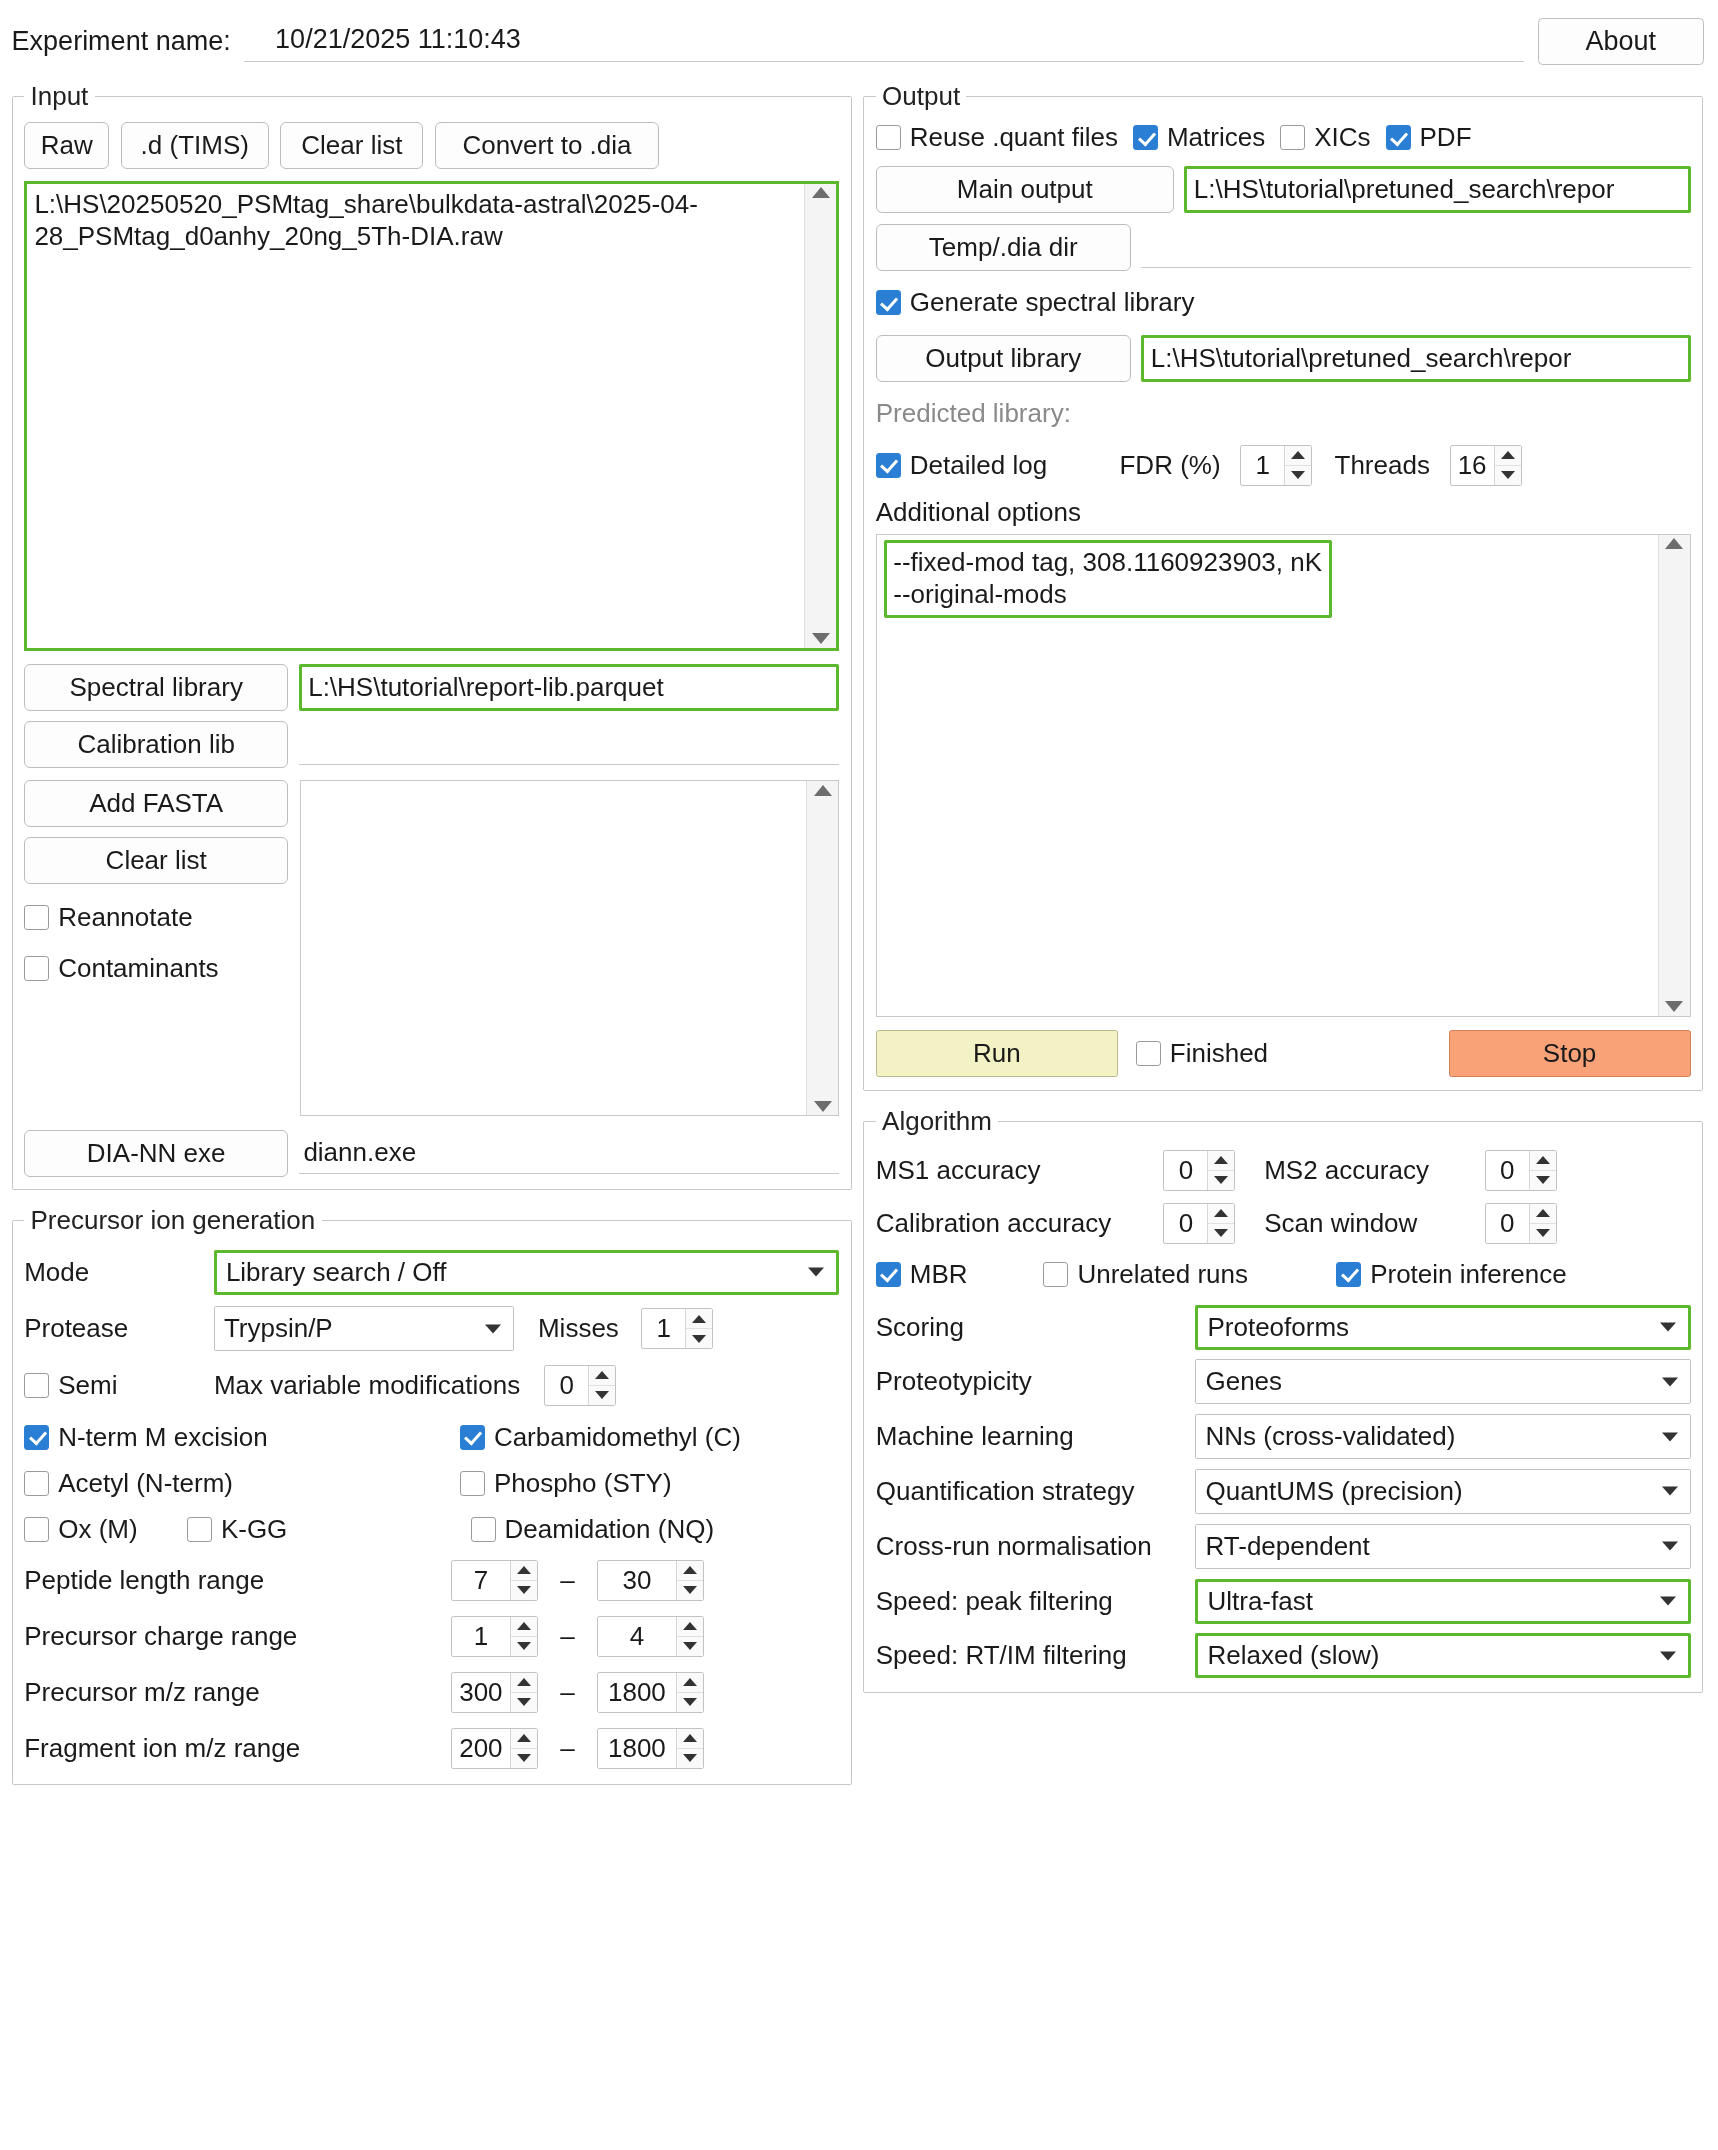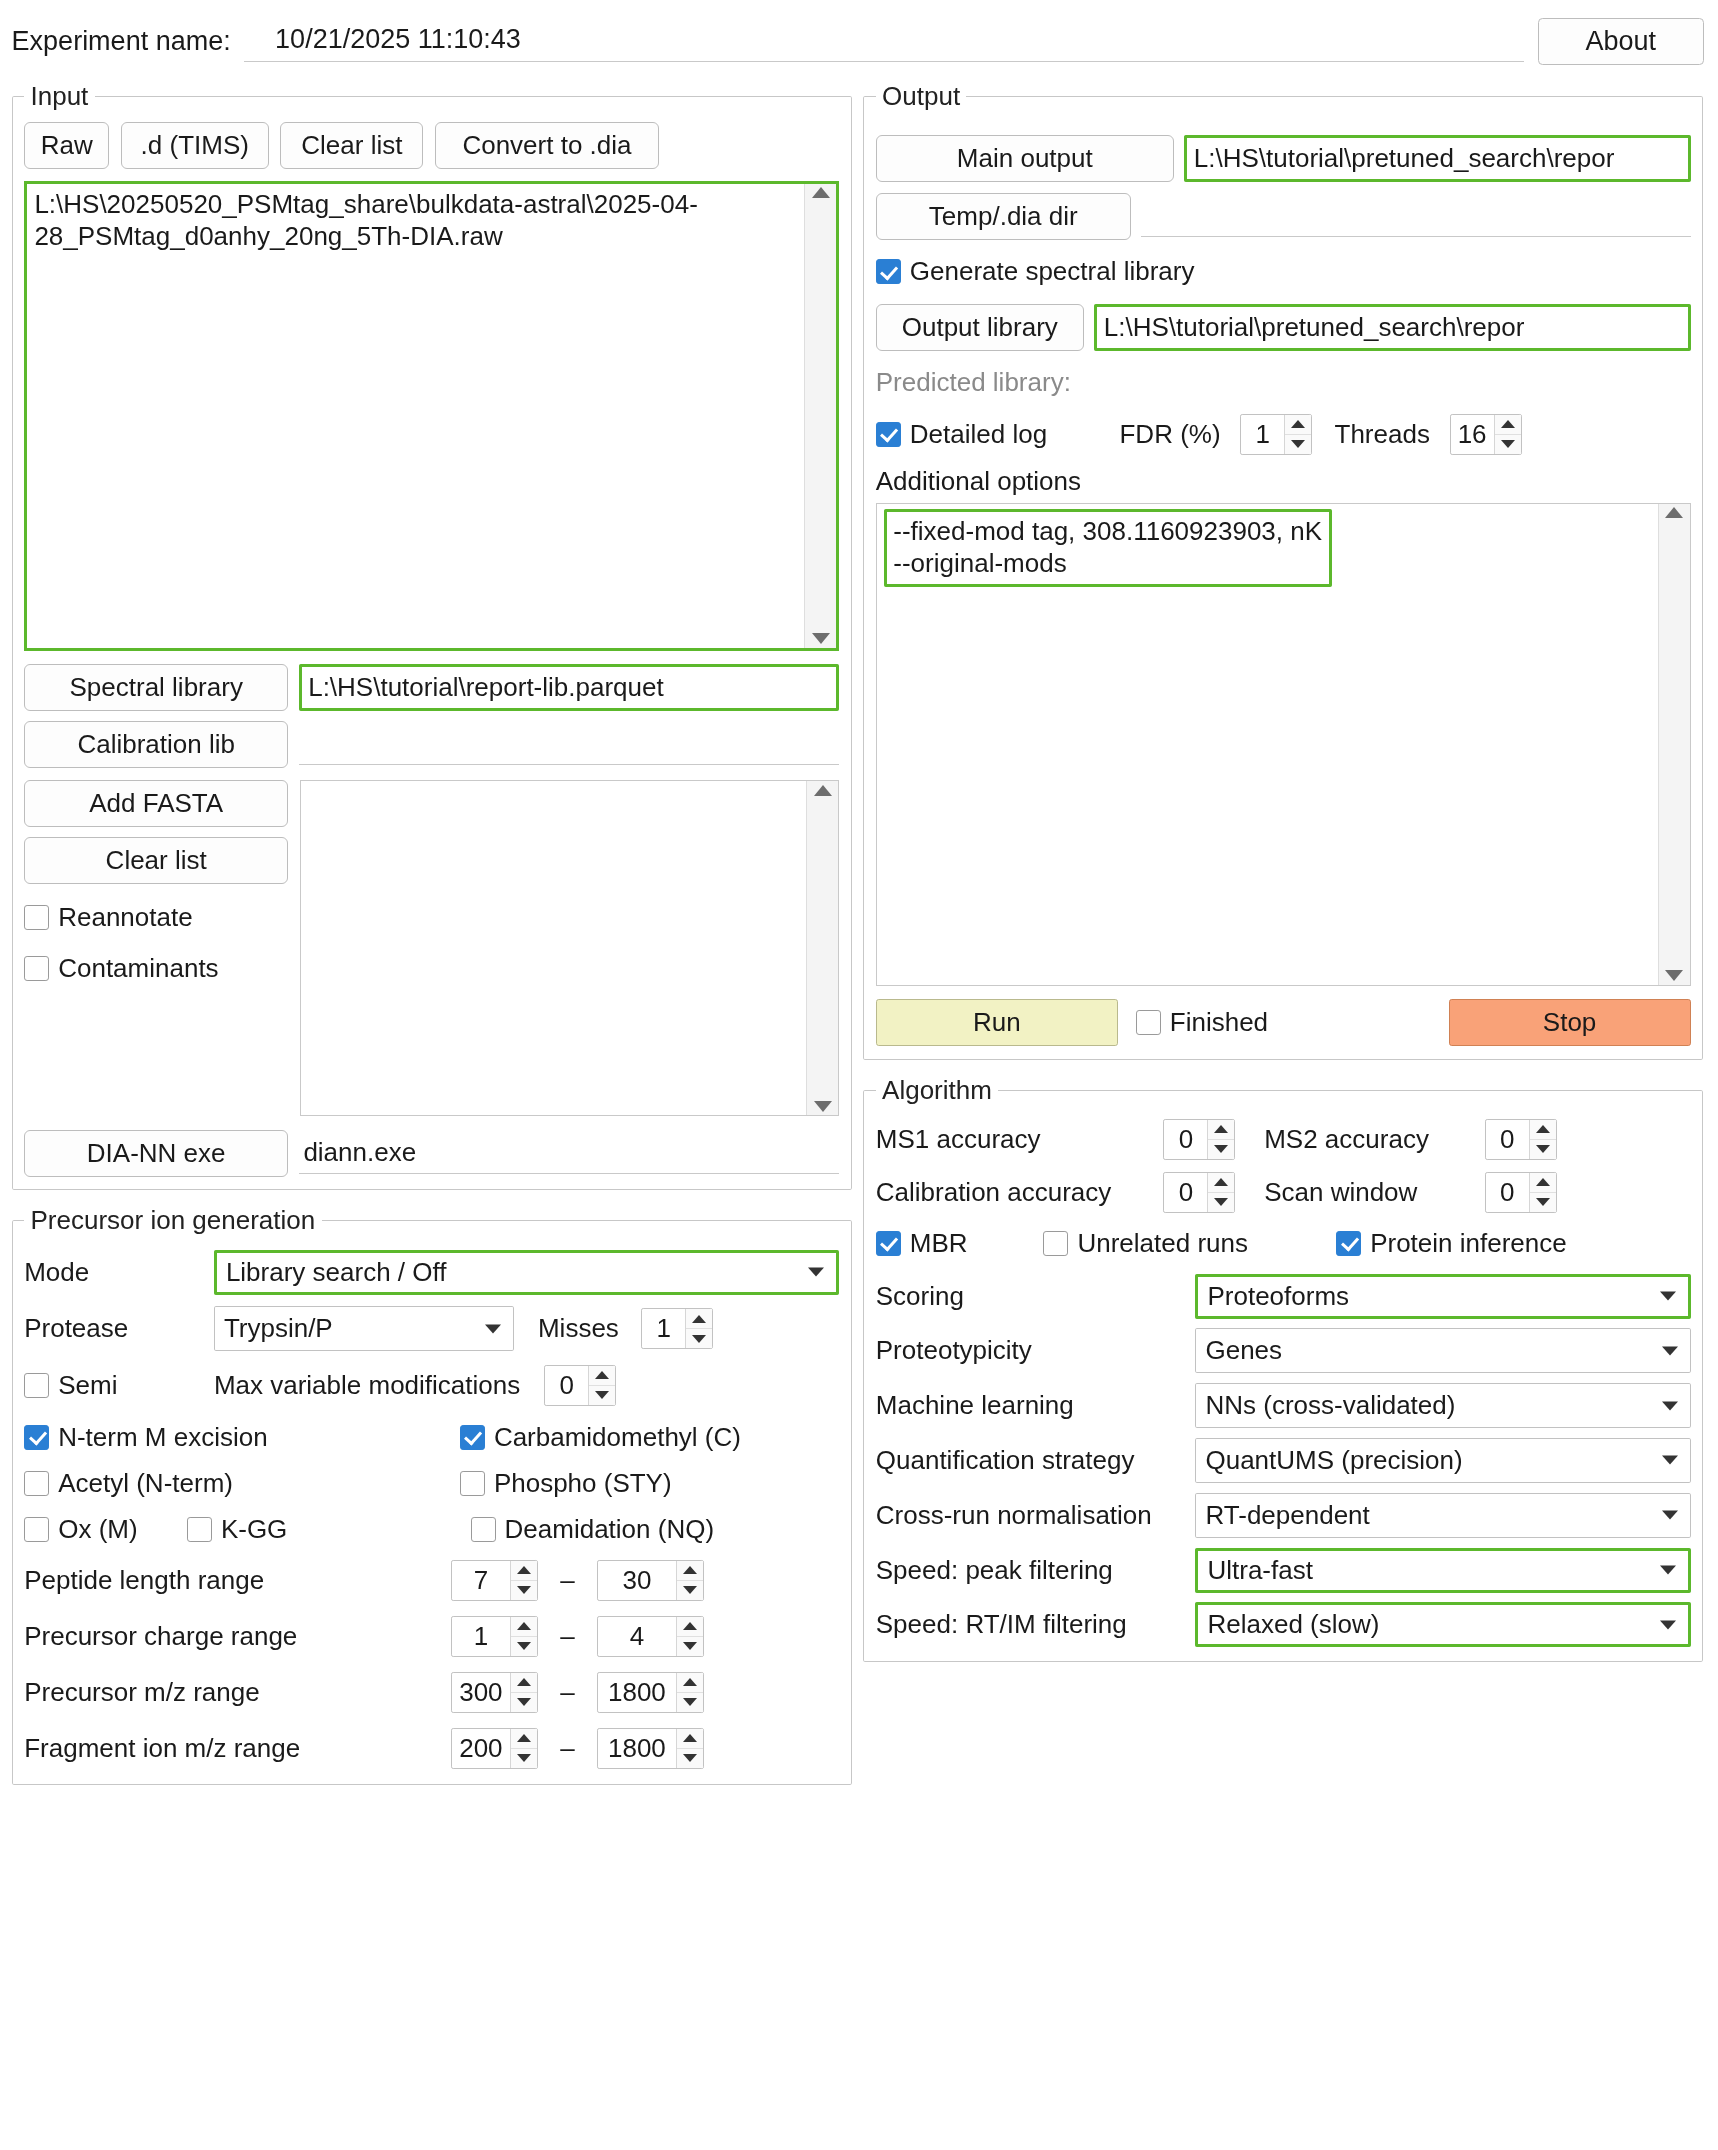--- a/index.html
+++ b/index.html
@@ -491,38 +491,56 @@
             </div>
           </div>
       </fieldset>
     </div>
 
     <div class="col">
 
       <fieldset class="gb">
         <legend>Output</legend>
 
+        <div class="row" style="gap:15px;">
+          <div class="cbwrap">
+            <span class="cb"></span>
+            <span>Reuse .quant files</span>
+          </div>
+          <div class="cbwrap">
+            <span class="cb on"></span>
+            <span>Matrices</span>
+          </div>
+          <div class="cbwrap">
+            <span class="cb"></span>
+            <span>XICs</span>
+          </div>
+          <div class="cbwrap">
+            <span class="cb on"></span>
+            <span>PDF</span>
+          </div>
+        </div>
 
         <div class="row" style="margin-top:13.4px;">
           <div class="btn" style="width:298px;">Main output</div>
           <div class="hl" style="flex:1;">L:\HS\tutorial\pretuned_search\repor</div>
         </div>
 
         <div class="row" style="margin-top:10.7px;">
           <div class="btn" style="width:255px;">Temp/.dia dir</div>
           <div class="underline-field"></div>
         </div>
 
         <div class="cbwrap" style="margin-top:16px;">
           <span class="cb on"></span>
           <span>Generate spectral library</span>
         </div>
 
         <div class="row" style="margin-top:12.5px;">
-          <div class="btn" style="width:208px;">Output library</div>
+          <div class="btn" style="width:255px;">Output library</div>
           <div class="hl" style="flex:1;">L:\HS\tutorial\pretuned_search\repor</div>
         </div>
 
         <div class="lbl58" style="margin-top:16px; color:#8a8a8a;">Predicted library:</div>
 
         <div class="row" style="margin-top:16px;">
           <div class="cbwrap" style="width:233px;">
             <span class="cb on"></span>
             <span>Detailed log</span>
           </div>

